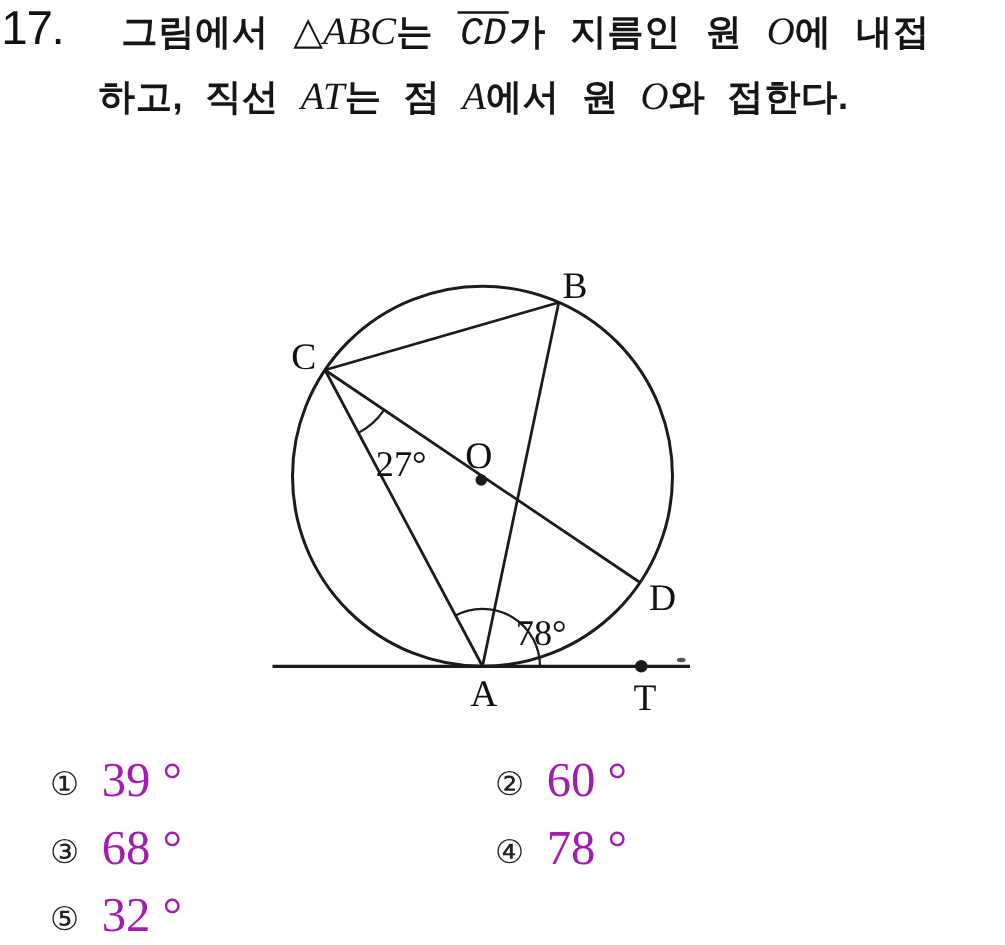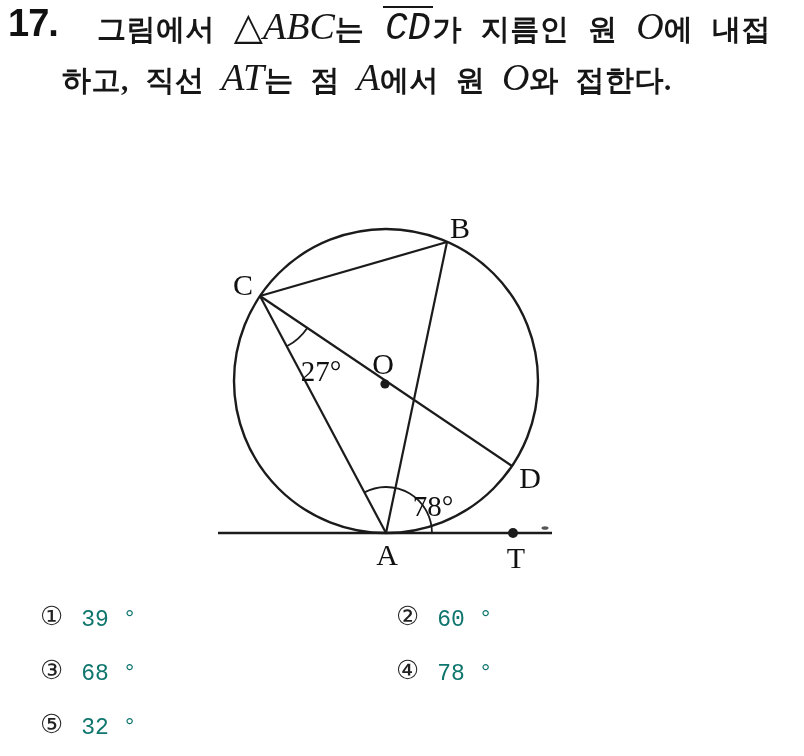--- a/index.html
+++ b/index.html
@@ -1,58 +1,58 @@
 <!DOCTYPE html>
 <html><head>
 <meta charset="utf-8">
 <style>
   html,body { margin:0; padding:0; background:#ffffff; }
   .page {
     position:relative; width:804px; height:756px; background:#ffffff;
     font-family:"Liberation Serif","DejaVu Serif",serif; color:#151515; overflow:hidden;
   }
   .pnum {
-    position:absolute; left:8px; top:2px;
+    position:absolute; left:1px; top:2px;
     font-family:"Liberation Sans","DejaVu Sans",sans-serif;
-    font-weight:700; font-size:38px; letter-spacing:-1px; color:#111;
+    font-weight:400; font-size:38px; letter-spacing:-1px; color:#111;
   }
   .pline { position:absolute; white-space:pre-wrap; line-height:38px; }
   .l1 { left:97px;  top:6px;   width:700px; word-spacing:11px; }
-  .l2 { left:62px;  top:58px;  width:720px; word-spacing:9px; }
+  .l2 { left:79px;  top:58px;  width:720px; word-spacing:9px; }
   .l3 { left:67px;  top:105px; width:720px; word-spacing:3px; }
   .l4 { left:62px;  top:148px; width:720px; }
   .kr {
-    font-family:Liberation Serif, serif;
+    font-family:Liberation Sans, sans-serif;
     font-weight:700; font-size:29px; letter-spacing:0.5px; color:#161616;
   }
   .math {
     font-family:"Liberation Serif","DejaVu Serif","DejaVu Sans",serif;
-    font-style:italic; font-size:38px; color:#161616;
+    font-style:italic; font-size:31px; color:#161616;
   }
   .ov {
     display:inline-block; border-top:2.5px solid #161616;
     padding:1px 2px 0 2px; line-height:1.05;font-family:Liberation Mono, monospace;
   }
   .fig { position:absolute; left:0; top:196px; }
   .fig .stroke { fill:none; stroke:#1b1b1b; }
   .fig text {
     font-family:"Liberation Serif","DejaVu Serif",serif;
     font-size:30px; fill:#111; text-anchor:middle;
   }
   .fig text.ang { font-size:29px; }
   .opt {
     position:absolute; display:flex; align-items:baseline; gap:18px;
   }
   .onum {
     font-family:"DejaVu Sans",sans-serif; font-size:26px; color:#222;
     transform:translateY(-1px);
   }
   .oval {
-    font-family:Liberation Mono, monospace;
-    font-size:23px; color:#0f766e; white-space:pre;
+    font-family:Liberation Serif, serif;
+    font-size:39px; color:#a21caf; white-space:pre;
   }
   .o1 { left:40px;  top:602px; }
   .o2 { left:396px; top:602px; }
   .o3 { left:40px;  top:656px; }
   .o4 { left:396px; top:656px; }
   .o5 { left:40px;  top:710px; }
 </style>
 </head>
 <body>
 

